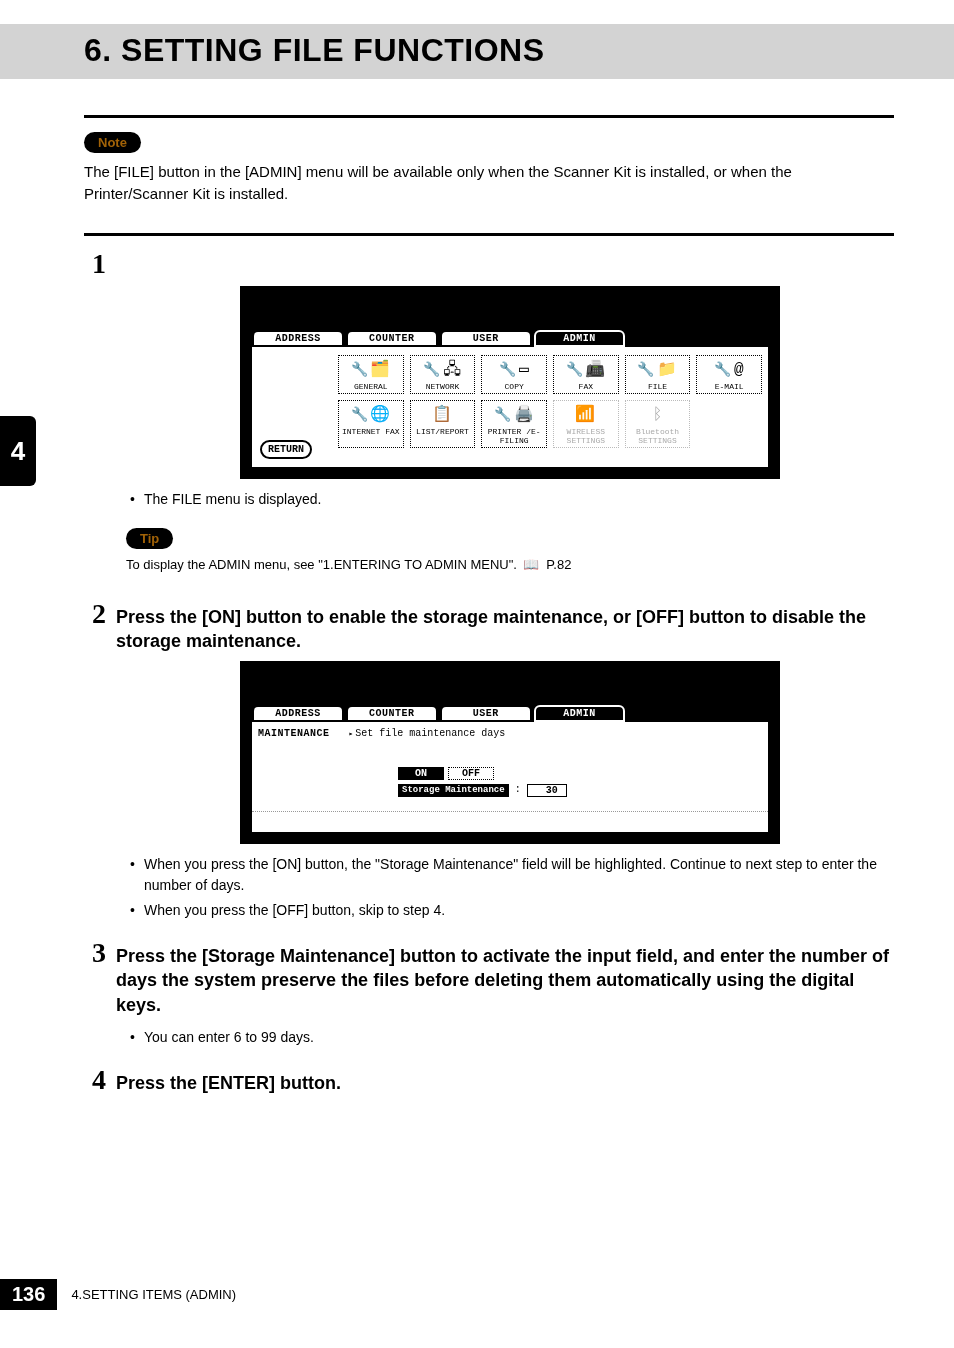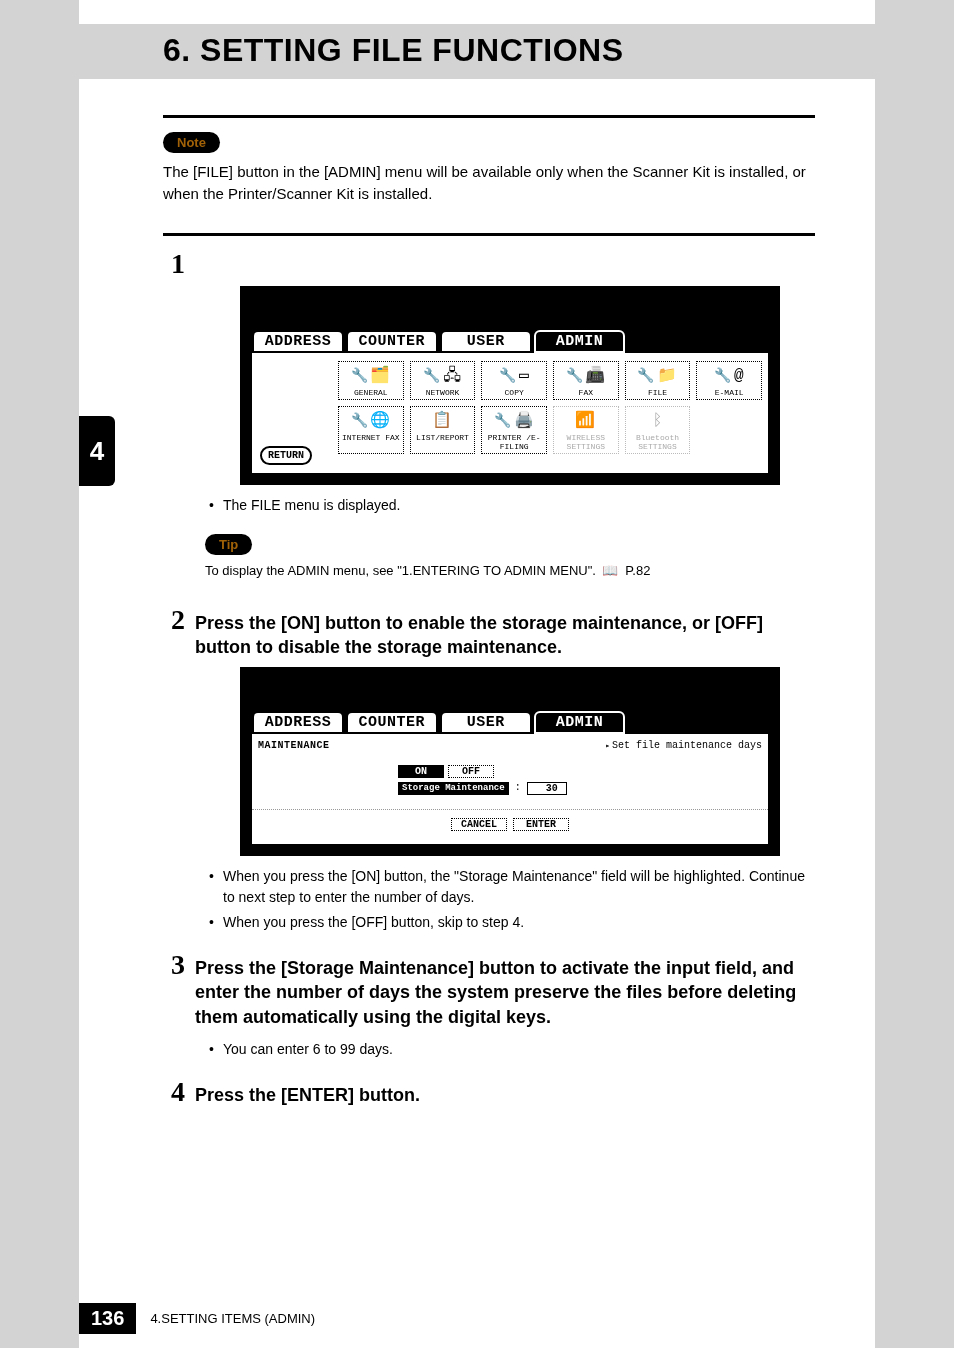--- a/index.html
+++ b/index.html
@@ -3,21 +3,21 @@
 <meta charset="utf-8">
 <style>
   * { box-sizing: border-box; }
   body {
     margin: 0;
     background: #d3d3d3;
     font-family: Arial, Helvetica, sans-serif;
     color: #000;
   }
   .page {
-    width: 796px;
+    width: 954px;
     min-height: 1348px;
     margin: 0 auto;
     background: #fff;
     position: relative;
     padding: 24px 0 0 0;
   }
   .header-band {
     background: #d3d3d3;
     padding: 8px 0 10px 0;
     margin: 0 0 36px 0;
@@ -130,21 +130,21 @@
     gap: 2px;
     padding: 0 6px;
     background:#000;
   }
   .lcd-tab {
     background: #fff;
     color:#000;
     border: 2px solid #000;
     font-family: 'Courier New', monospace;
     font-weight: bold;
-    font-size: 15px;
+    font-size: 10px;
     text-align: center;
     padding: 1px 0;
     flex:1;
     border-top-left-radius: 6px;
     border-top-right-radius: 6px;
     letter-spacing: 0.5px;
   }
   .lcd-tab.active {
     background: #000;
     color: #fff;
@@ -198,21 +198,21 @@
   
   .lcd2-panel {
     background: #fff;
     margin: 0 6px 6px 6px;
     padding: 6px 6px 6px 6px;
     min-height: 110px;
     position: relative;
     font-family:'Courier New', monospace;
     font-size:10px;
   }
-  .lcd2-row1 { display:flex; gap:13px; align-items:center; margin-bottom:14px;justify-content:space-between;}
+  .lcd2-row1 { display:flex; gap:19px; align-items:center; margin-bottom:28px;}
   .maint-label { font-weight:bold; font-size:10px; letter-spacing:0.5px;}
   .maint-hint::before{ content:"▸"; margin-right:2px; font-size:8px;}
   .onoff-row { display:flex; align-items:center; gap:4px; margin-left:140px; margin-bottom:4px;}
   .sm-btn {
     border:1px dotted #000;
     font-family:'Courier New', monospace;
     font-weight:bold;
     font-size:10px;
     padding:0 12px;
     background:#fff;
@@ -232,21 +232,21 @@
     font-size:10px;
     padding:0 8px;
     background:#fff;
     min-width:56px;
     text-align:center;
   }
 
   .footer {
     position:absolute;
     left:0;
-    bottom:14px;
+    bottom:38px;
     display:flex;
     align-items:center;
     gap:14px;
   }
   .page-num-box {
     background:#000;
     color:#fff;
     font-size:20px;
     font-weight:bold;
     padding:4px 12px;
@@ -348,24 +348,20 @@
             <div class="onoff-row">
               <div class="sm-btn selected">ON</div>
               <div class="sm-btn">OFF</div>
             </div>
             <div class="storage-row">
               <span class="storage-label">Storage Maintenance</span>
               <span>:</span>
               <span class="storage-val">30</span>
             </div>
             <div class="dotted-line"></div>
-            <div class="ce-row">
-              <div class="ce-btn">CANCEL</div>
-              <div class="ce-btn">ENTER</div>
-            </div>
           </div>
         </div>
         <ul class="bullet-list">
           <li>When you press the [ON] button, the "Storage Maintenance" field will be highlighted.  Continue to next step to enter the number of days.</li>
           <li>When you press the [OFF] button, skip to step 4.</li>
         </ul>
       </div>
     </div>
 
     <div class="step">

